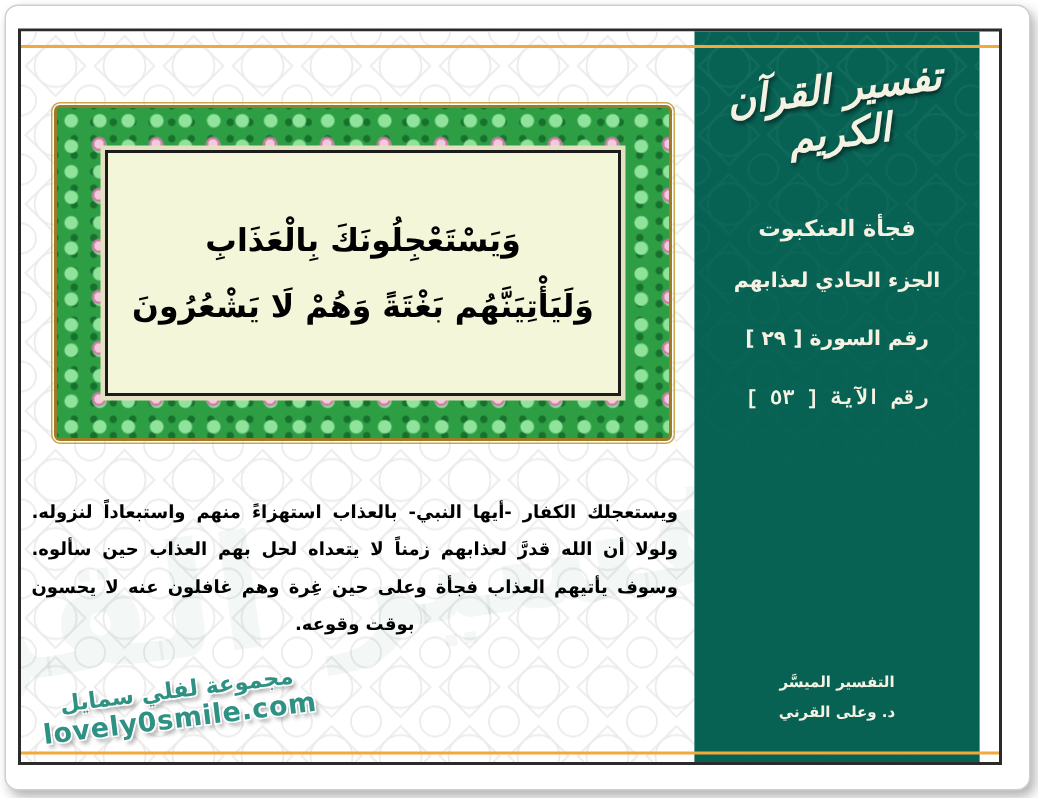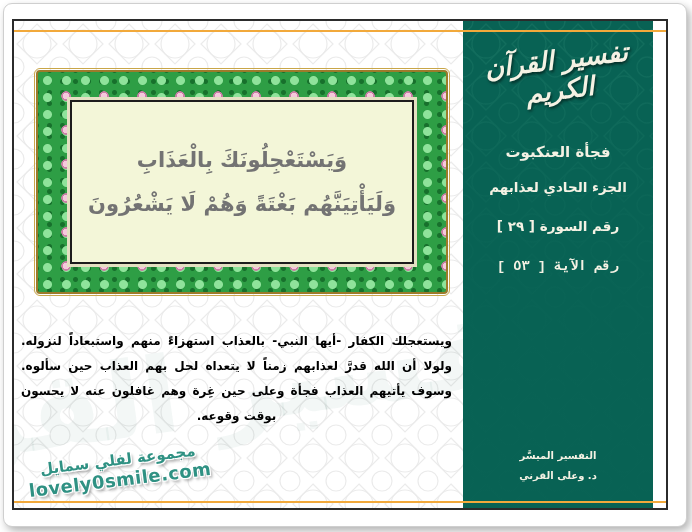--- a/index.html
+++ b/index.html
@@ -32,21 +32,21 @@
                     radial-gradient(circle at 50% 50%, #8FE39B 0 4px, rgba(0,0,0,0) 5px),
                     radial-gradient(circle at 50% 50%, #17702C 0 2px, rgba(0,0,0,0) 3px);
                   background-size:38px 34px, 19px 17px, 13px 11px;
                   background-position:9px 7px, 0 0, 5px 4px;
                   z-index:5; }
   .verse-panel { position:absolute; left:32px; right:32px; top:28px; bottom:28px;
                  background:#F3F6D8; border:2px solid #1c1c1c;
                  box-shadow:0 0 0 3px #E4E0C2;
                  display:flex; flex-direction:column; justify-content:center;
                  direction:rtl; text-align:center; }
-  .verse-line { font-size:21px; font-weight:bold; color:#737373; line-height:44px;
+  .verse-line { font-size:21px; font-weight:bold; color:#000000; line-height:44px;
                 white-space:nowrap; }
 
   
   .tafsir { position:absolute; left:7px; top:308px; width:431px; z-index:6;
             direction:rtl; text-align:justify; text-align-last:center;
             font-size:12px; font-weight:bold; color:#000000; line-height:25px; }
 
   
   .bg-calligraphy { position:absolute; left:-30px; top:300px; width:560px;
                     font-size:105px; font-weight:bold; color:rgba(23,93,77,0.05);

